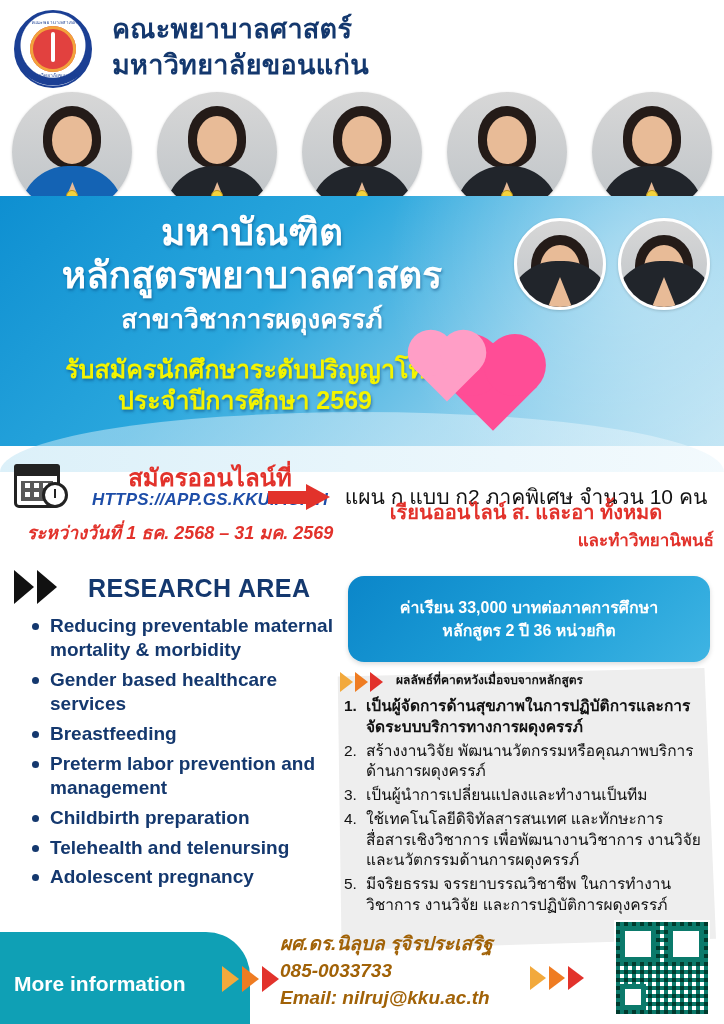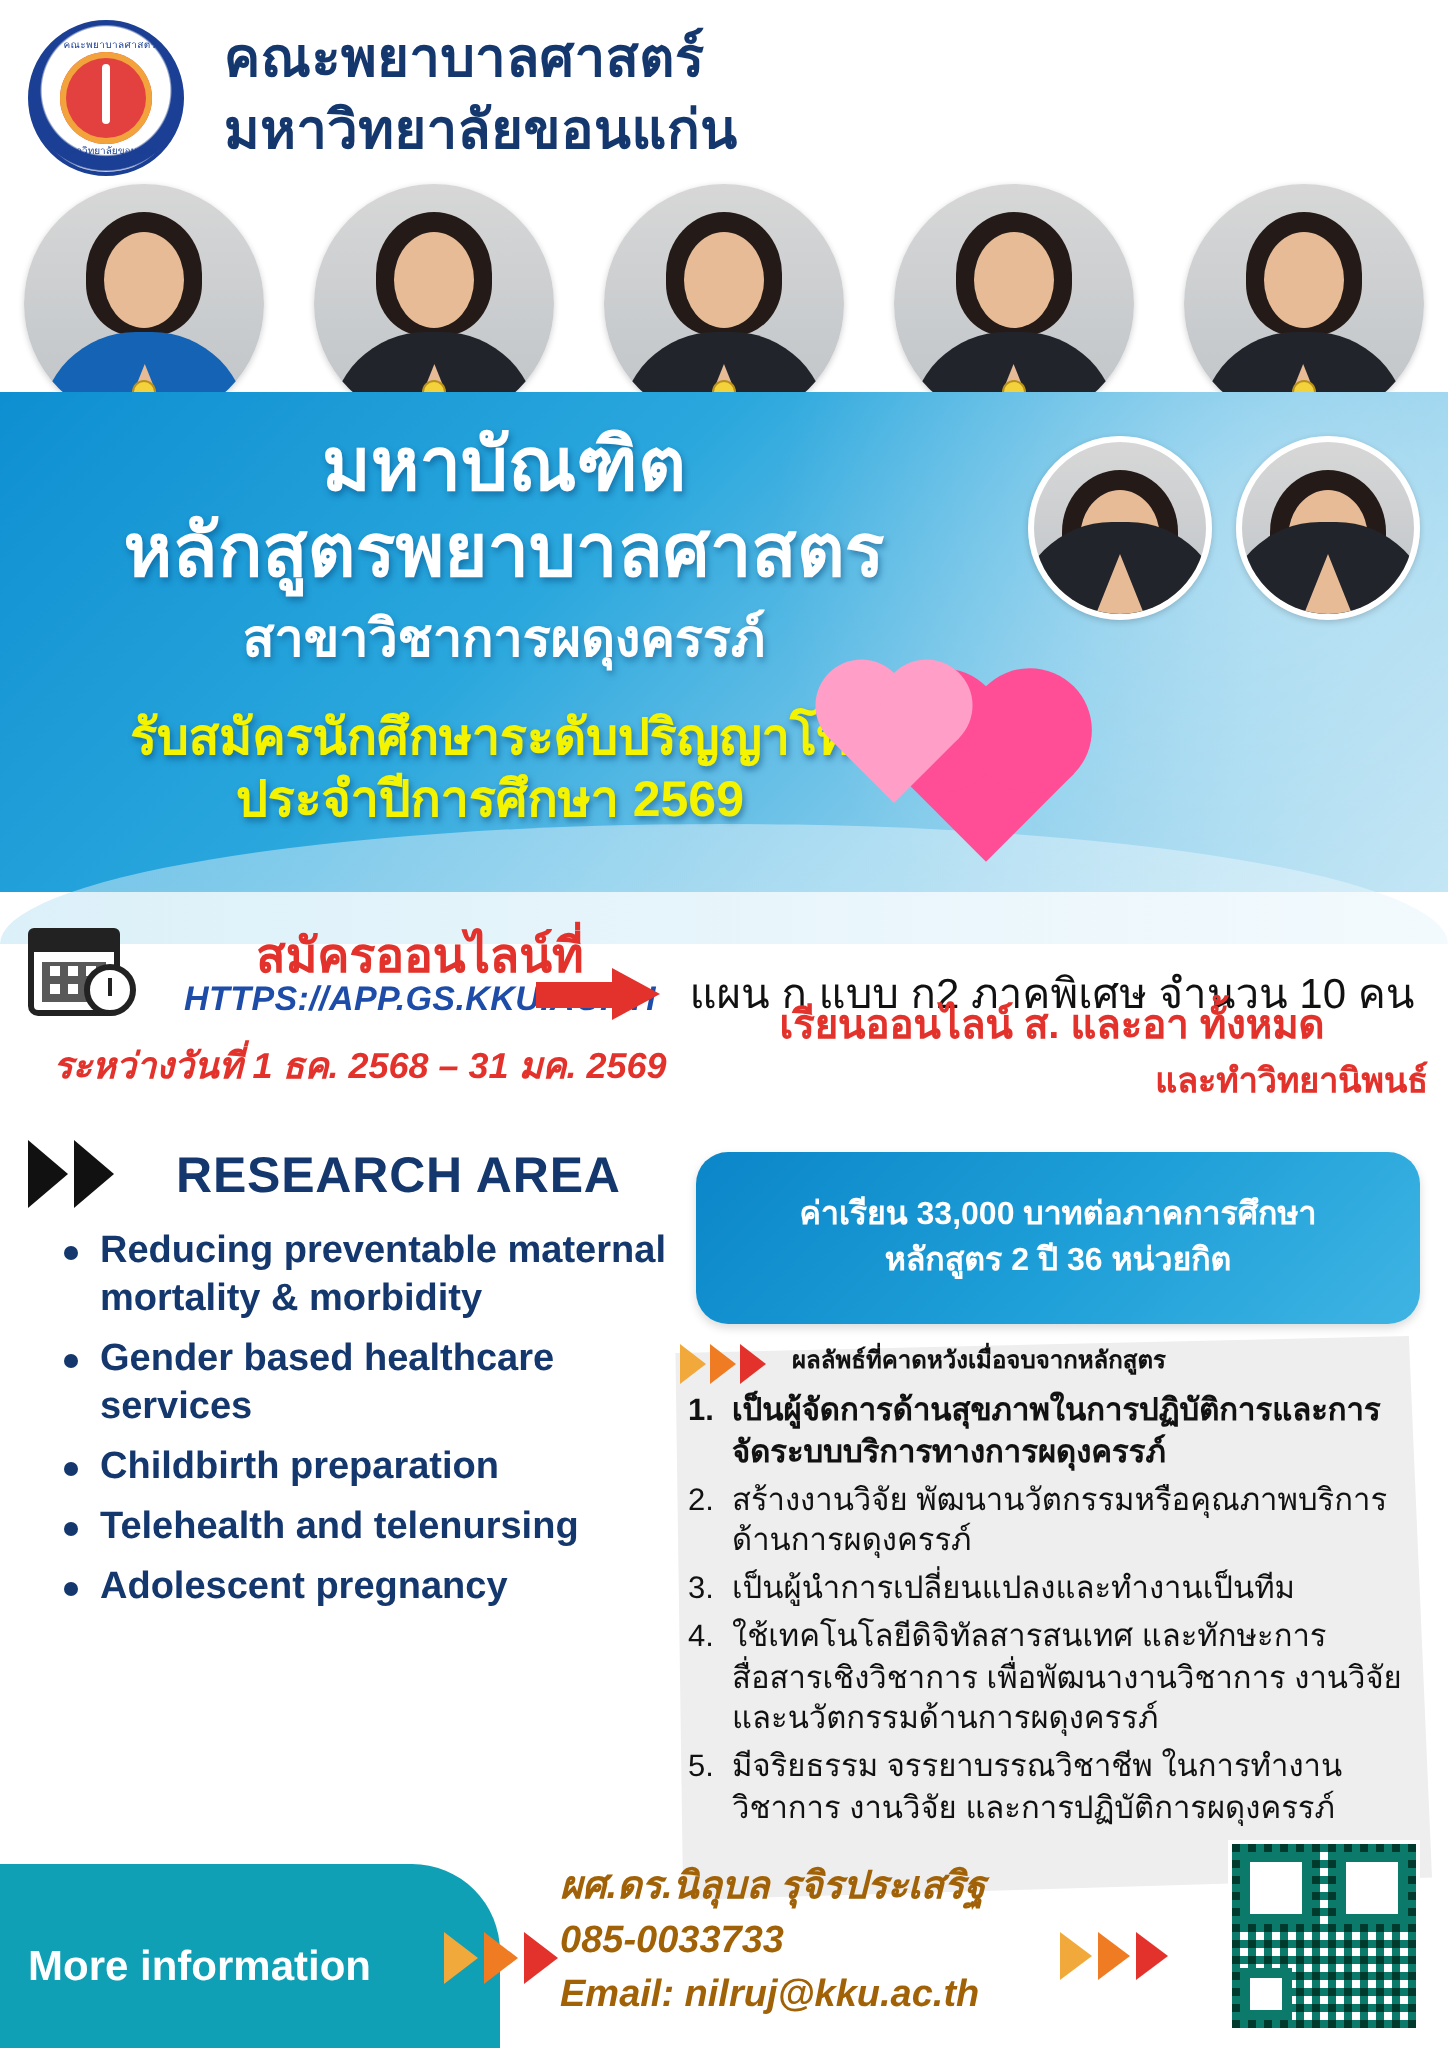--- a/index.html
+++ b/index.html
@@ -422,20 +422,22 @@
   </div>
 
   <div class="tri-group">
     <div class="tri"></div>
       <div class="tri"></div>
   </div>
   <div class="research-title">RESEARCH AREA</div>
   <ul class="research-list">
     <li>Reducing preventable maternal mortality &amp; morbidity</li>
     <li>Gender based healthcare services</li>
+    <li>Breastfeeding</li>
+    <li>Preterm labor prevention and management</li>
     <li>Childbirth preparation</li>
     <li>Telehealth and telenursing</li>
     <li>Adolescent pregnancy</li>
   </ul>
 
   <div class="tuition">
     <div>ค่าเรียน 33,000 บาทต่อภาคการศึกษา</div>
     <div>หลักสูตร 2 ปี 36 หน่วยกิต</div>
   </div>
 

